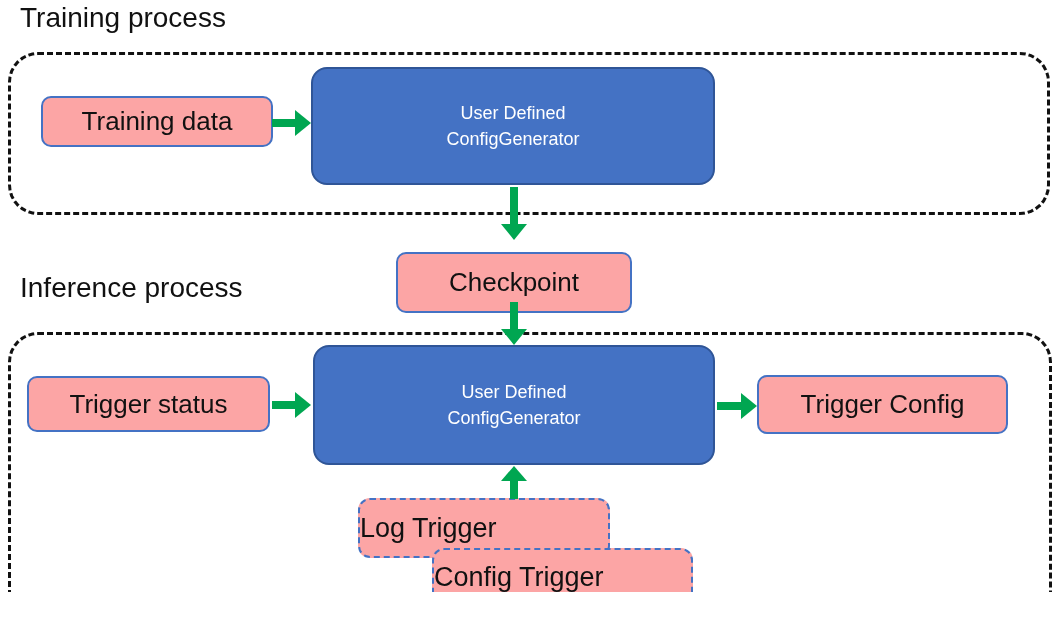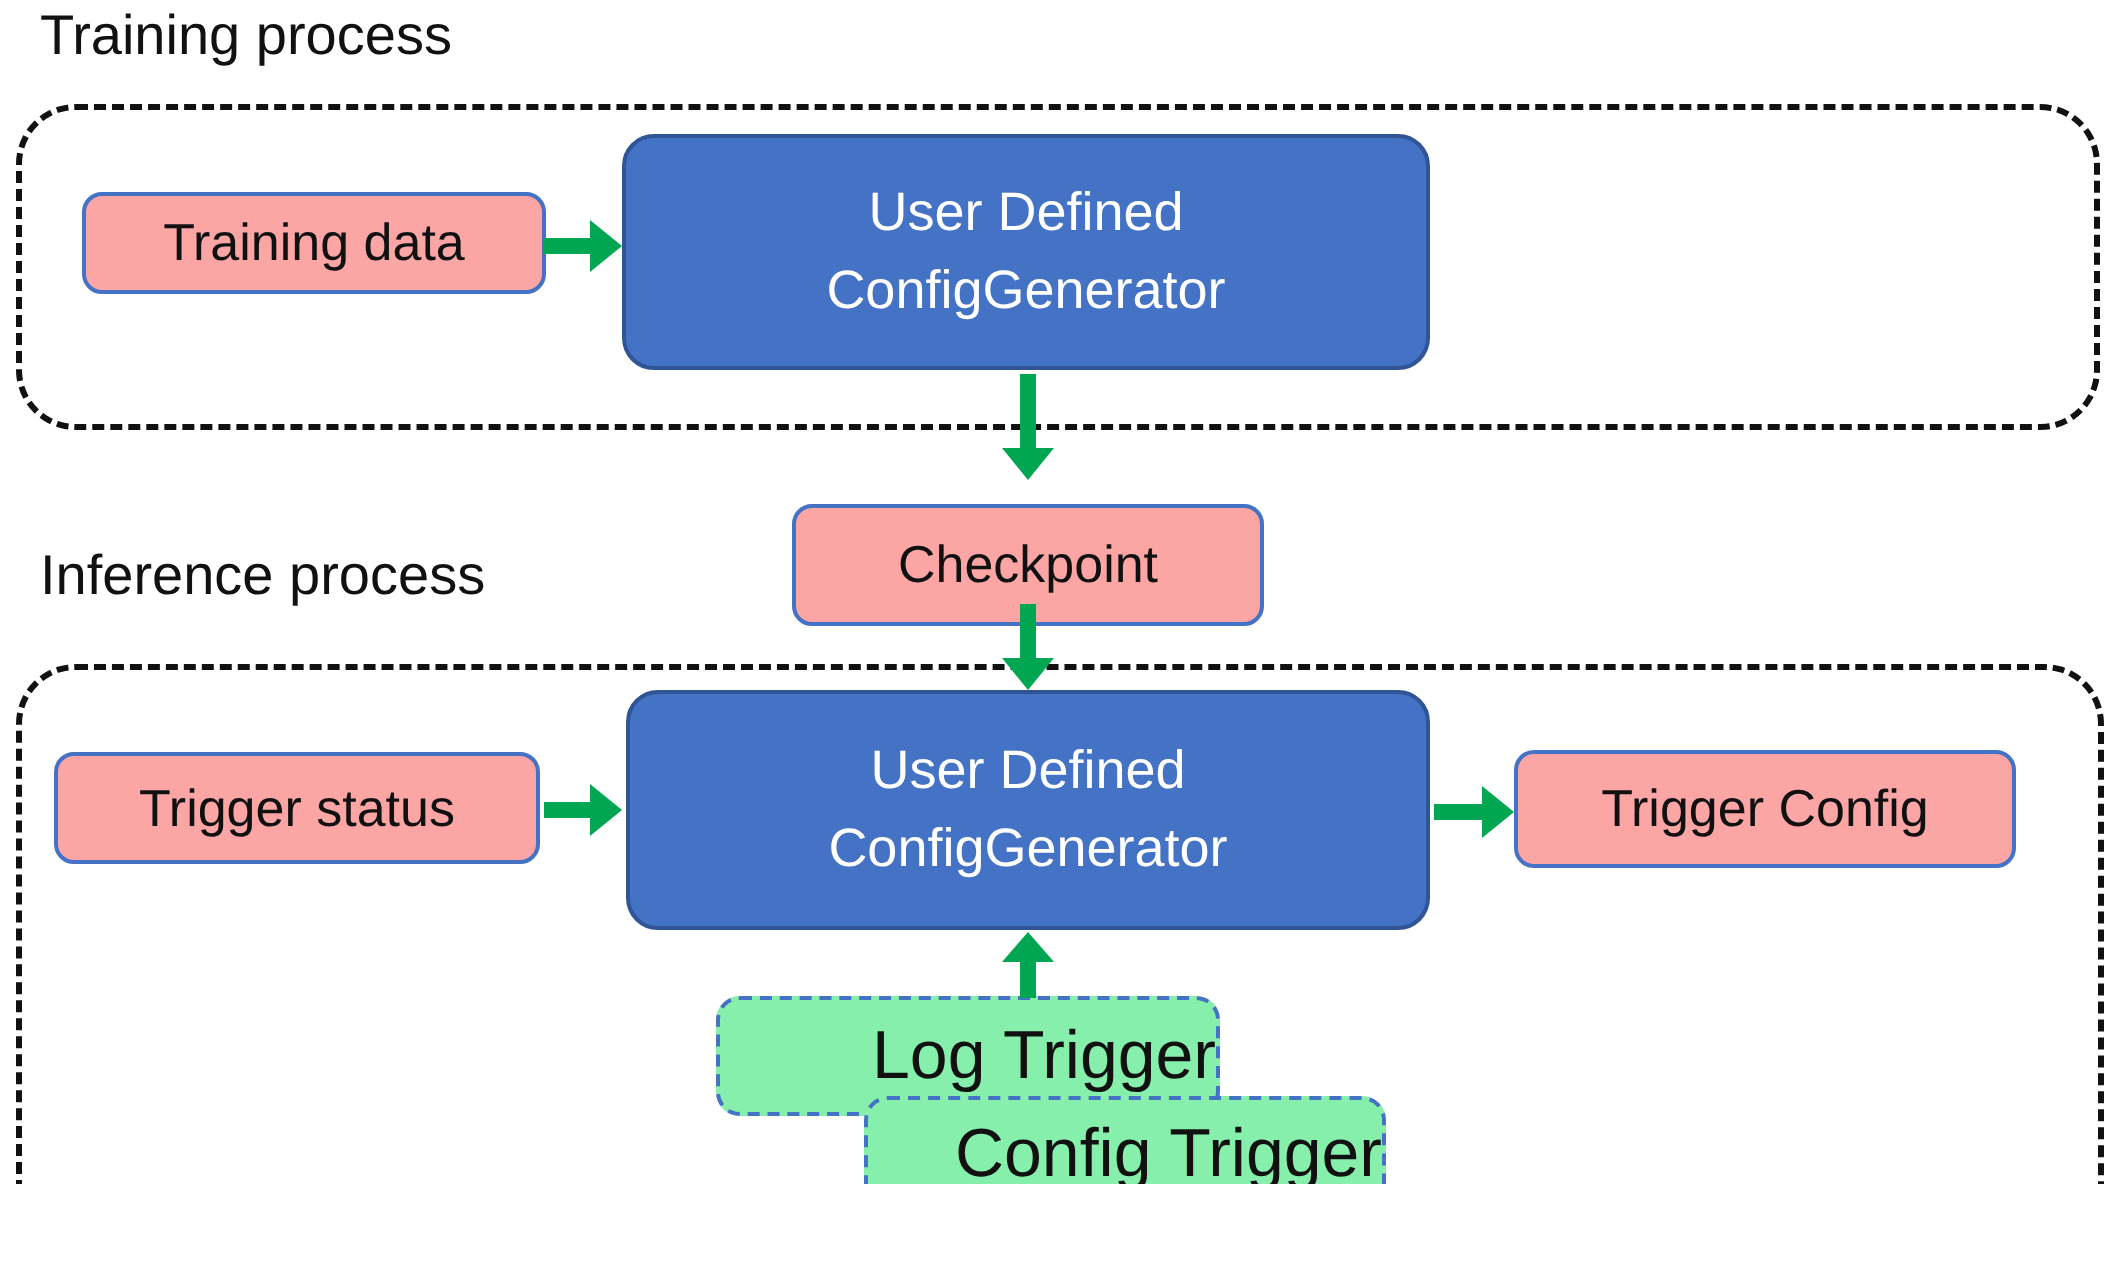--- a/index.html
+++ b/index.html
@@ -46,35 +46,35 @@
     position: absolute;
     background: #4472C4;
     border: 2.5px solid #2F5597;
     border-radius: 16px;
     box-sizing: border-box;
     display: flex;
     flex-direction: column;
     align-items: center;
     justify-content: center;
     color: #ffffff;
-    font-size: 27px;
+    font-size: 18px;
     line-height: 1.45;
     text-align: center;
     z-index: 3;
   }
   .trigger-box {
     position: absolute;
-    background: #86efac;
+    background: #fca5a5;
     border: 2.5px dashed #4472C4;
     border-radius: 12px;
     box-sizing: border-box;
     display: flex;
     align-items: center;
-    justify-content: flex-end;
-    font-size: 34px;
+    justify-content: flex-start;
+    font-size: 27px;
     color: #111111;
   }
   
   .arrow { position: absolute; z-index: 4; }
   .arrow .shaft { position: absolute; background: #00A651; }
   .arrow .head { position: absolute; width: 0; height: 0; }
 
   .arrow.right .shaft {
     left: 0; top: 50%; transform: translateY(-50%);
     height: 8px; width: calc(100% - 15px);

